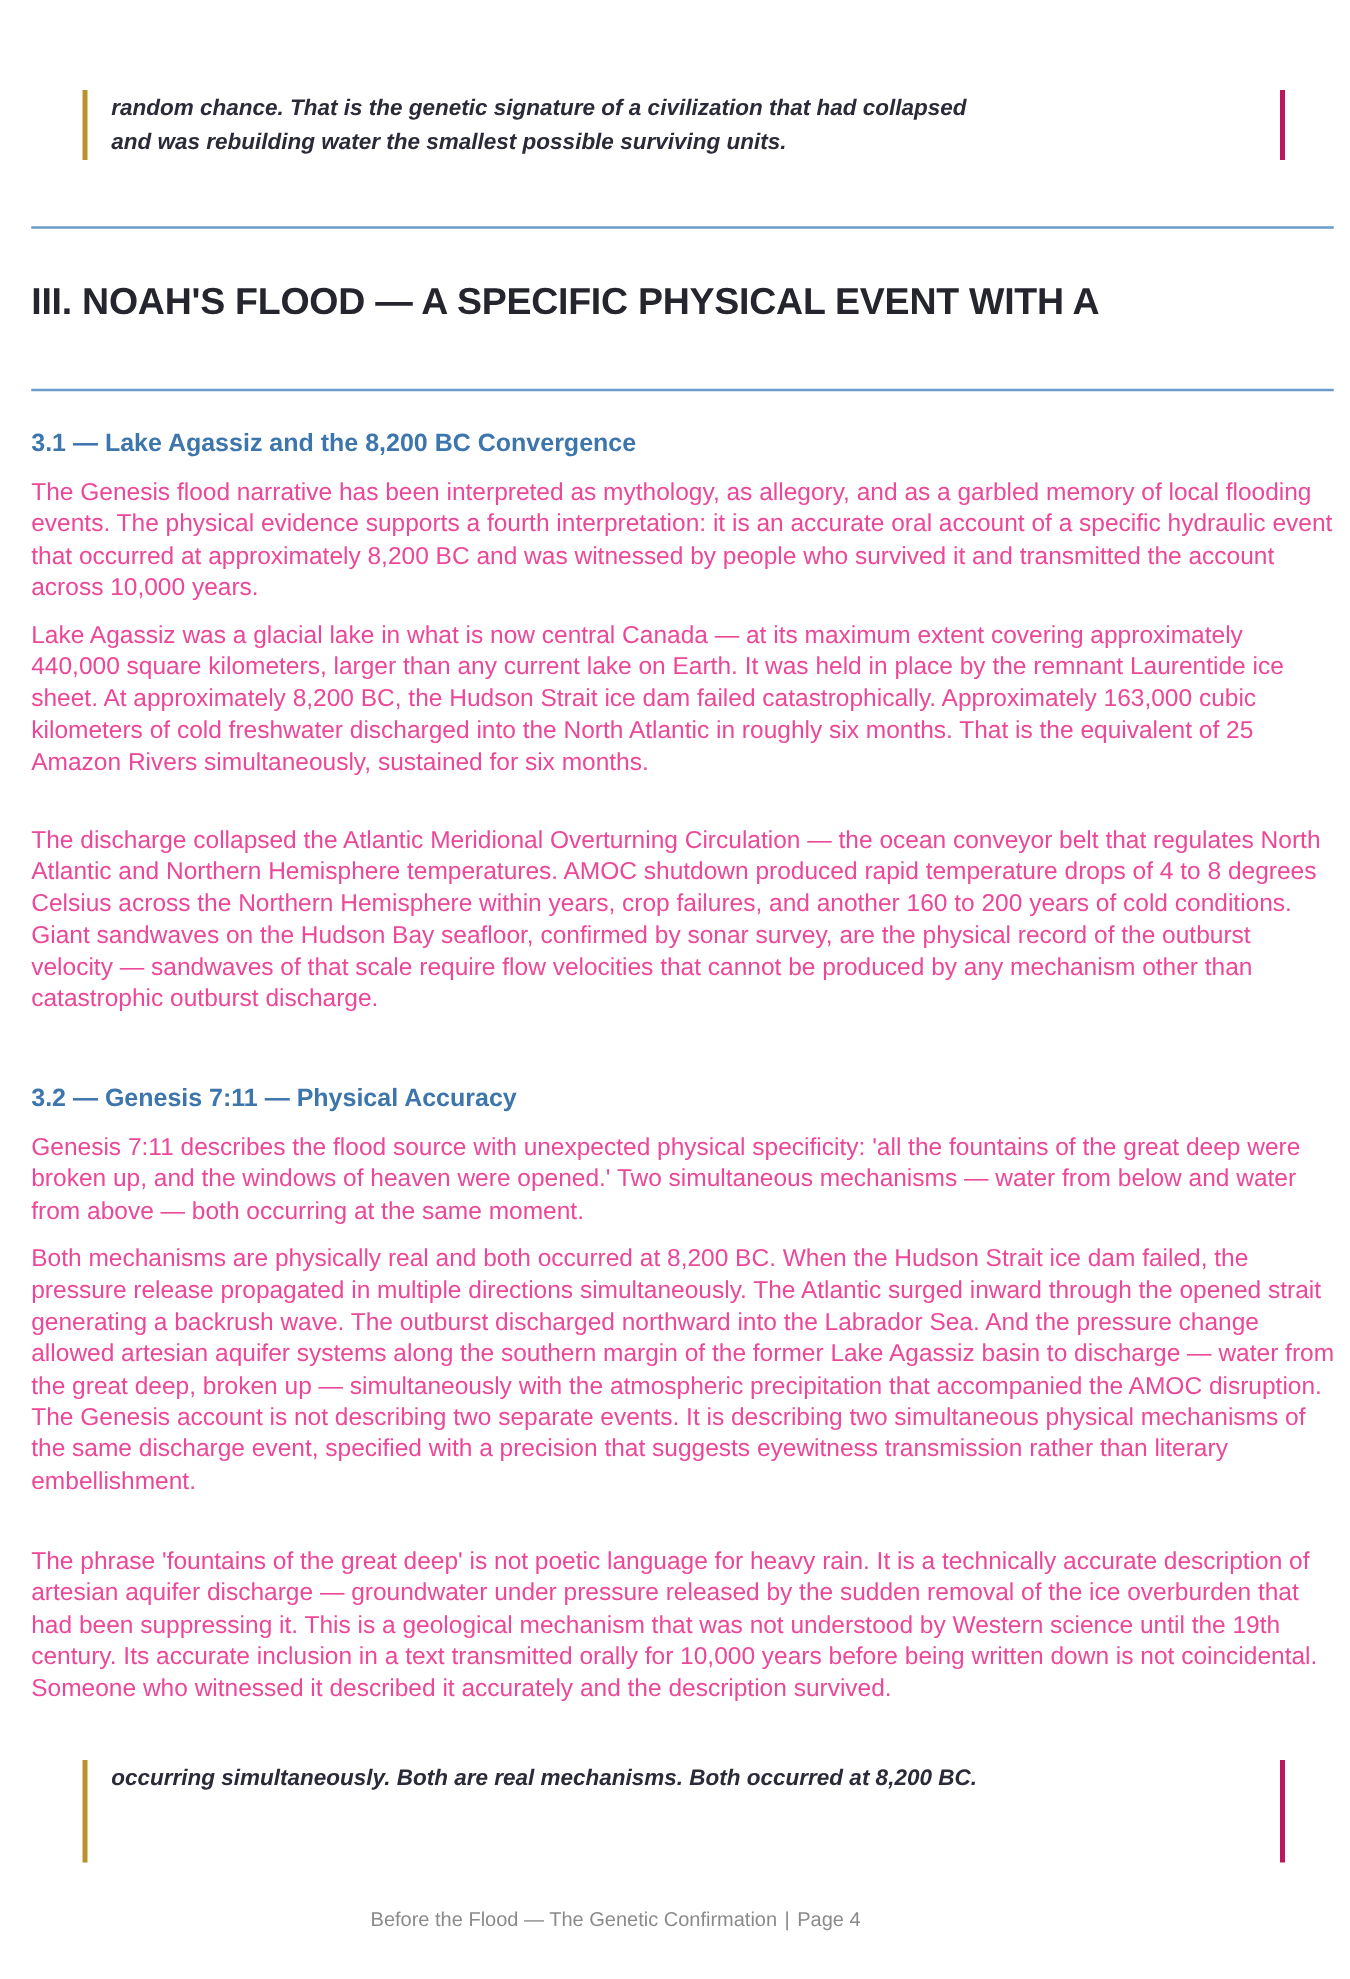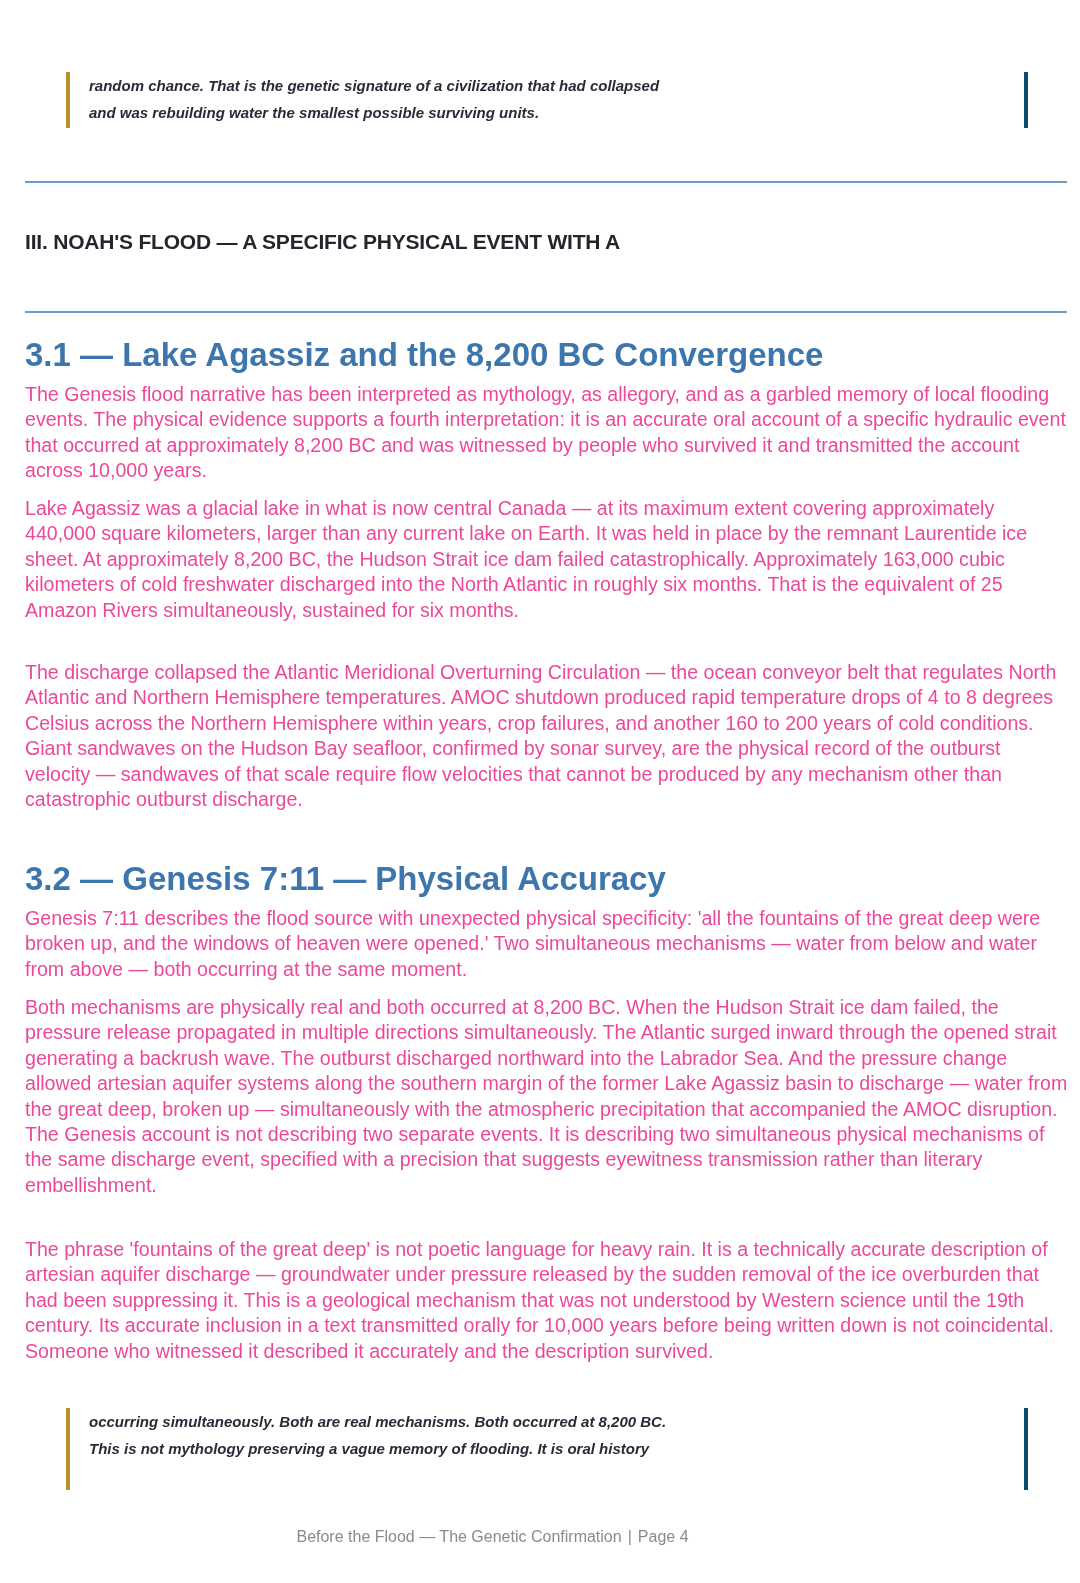--- a/index.html
+++ b/index.html
@@ -2,38 +2,38 @@
 <html><head>
 <meta charset="utf-8">
 <style>
   html, body { margin: 0; padding: 0; background: #ffffff; }
   body {
     width: 1080px; height: 1583px; position: relative; overflow: hidden;
     font-family: "Liberation Sans", sans-serif; color: #1e1e24;
   }
   .callout {
     position: absolute; left: 66px; width: 962px;
-    border-left: 4px solid #b8912a; border-right: 4px solid #0c4a6e;
+    border-left: 4px solid #b8912a; border-right: 4px solid #be185d;
     box-sizing: border-box; padding: 0 40px 0 19px;
     font-style: italic; font-weight: bold; color: #2a2a38;
-    font-size: 15px; line-height: 26.5px;
+    font-size: 18px; line-height: 26.5px;
   }
   #callout-top { top: 72px; height: 56px; padding-top: 1px; }
   #callout-bottom { top: 1408px; height: 82px; padding-top: 1px; }
   .rule { position: absolute; left: 25px; width: 1042px; height: 2px; background: #6a9bc9; }
   #rule-1 { top: 181px; }
   #rule-2 { top: 311px; }
   .h1 {
     position: absolute; left: 25px; top: 222px; width: 1030px;
-    font-weight: bold; font-size: 21px; line-height: 39px; color: #25252d;
+    font-weight: bold; font-size: 30px; line-height: 39px; color: #25252d;
     letter-spacing: -0.2px; margin: 0;
   }
   .h2 {
     position: absolute; left: 25px; margin: 0;
-    font-weight: bold; font-size: 33px; line-height: 30px; color: #3d75ad;
+    font-weight: bold; font-size: 20px; line-height: 30px; color: #3d75ad;
   }
   #h2-1 { top: 340px; }
   #h2-2 { top: 864px; }
   .para {
     position: absolute; left: 25px; width: 1044px; margin: 0;
     font-size: 19.6px; line-height: 25.4px; color: #ec4899;
   }
   #p1 { top: 382px; }
   #p2 { top: 496px; }
   #p3 { top: 660px; }
@@ -67,18 +67,17 @@
 <p class="para" id="p2">Lake Agassiz was a glacial lake in what is now central Canada — at its maximum extent covering approximately 440,000 square kilometers, larger than any current lake on Earth. It was held in place by the remnant Laurentide ice sheet. At approximately 8,200 BC, the Hudson Strait ice dam failed catastrophically. Approximately 163,000 cubic kilometers of cold freshwater discharged into the North Atlantic in roughly six months. That is the equivalent of 25 Amazon Rivers simultaneously, sustained for six months.</p>
 <p class="para" id="p3">The discharge collapsed the Atlantic Meridional Overturning Circulation — the ocean conveyor belt that regulates North Atlantic and Northern Hemisphere temperatures. AMOC shutdown produced rapid temperature drops of 4 to 8 degrees Celsius across the Northern Hemisphere within years, crop failures, and another 160 to 200 years of cold conditions. Giant sandwaves on the Hudson Bay seafloor, confirmed by sonar survey, are the physical record of the outburst velocity — sandwaves of that scale require flow velocities that cannot be produced by any mechanism other than catastrophic outburst discharge.</p>
 
 <h2 class="h2" id="h2-2">3.2 — Genesis 7:11 — Physical Accuracy</h2>
 <p class="para" id="p4">Genesis 7:11 describes the flood source with unexpected physical specificity: 'all the fountains of the great deep were broken up, and the windows of heaven were opened.' Two simultaneous mechanisms — water from below and water from above — both occurring at the same moment.</p>
 <p class="para" id="p5">Both mechanisms are physically real and both occurred at 8,200 BC. When the Hudson Strait ice dam failed, the pressure release propagated in multiple directions simultaneously. The Atlantic surged inward through the opened strait generating a backrush wave. The outburst discharged northward into the Labrador Sea. And the pressure change allowed artesian aquifer systems along the southern margin of the former Lake Agassiz basin to discharge — water from the great deep, broken up — simultaneously with the atmospheric precipitation that accompanied the AMOC disruption. The Genesis account is not describing two separate events. It is describing two simultaneous physical mechanisms of the same discharge event, specified with a precision that suggests eyewitness transmission rather than literary embellishment.</p>
 <p class="para" id="p6">The phrase 'fountains of the great deep' is not poetic language for heavy rain. It is a technically accurate description of artesian aquifer discharge — groundwater under pressure released by the sudden removal of the ice overburden that had been suppressing it. This is a geological mechanism that was not understood by Western science until the 19th century. Its accurate inclusion in a text transmitted orally for 10,000 years before being written down is not coincidental. Someone who witnessed it described it accurately and the description survived.</p>
 
 <div class="callout" id="callout-bottom">
   <div>occurring simultaneously. Both are real mechanisms. Both occurred at 8,200 BC.</div>
-  <div>This is not mythology preserving a vague memory of flooding. It is oral history</div>
 </div>
 
 <div class="footer">
   <span>Before the Flood — The Genetic Confirmation</span><span class="sep">|</span><span>Page 4</span>
 </div>
 
 </body></html>

